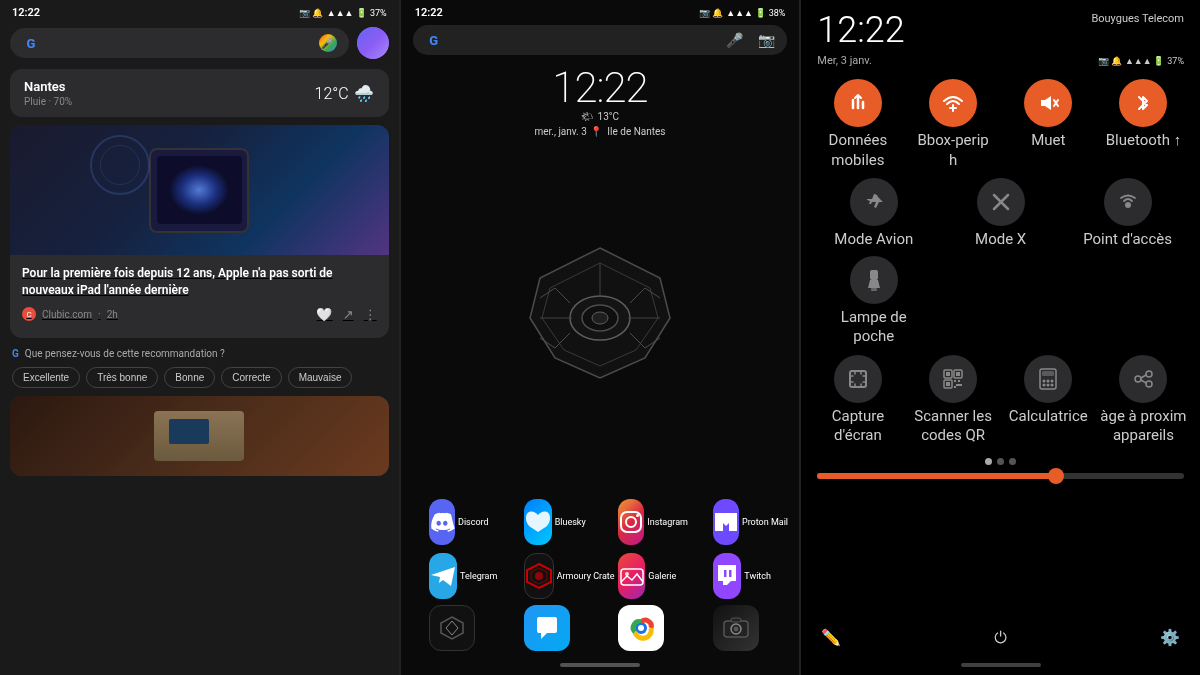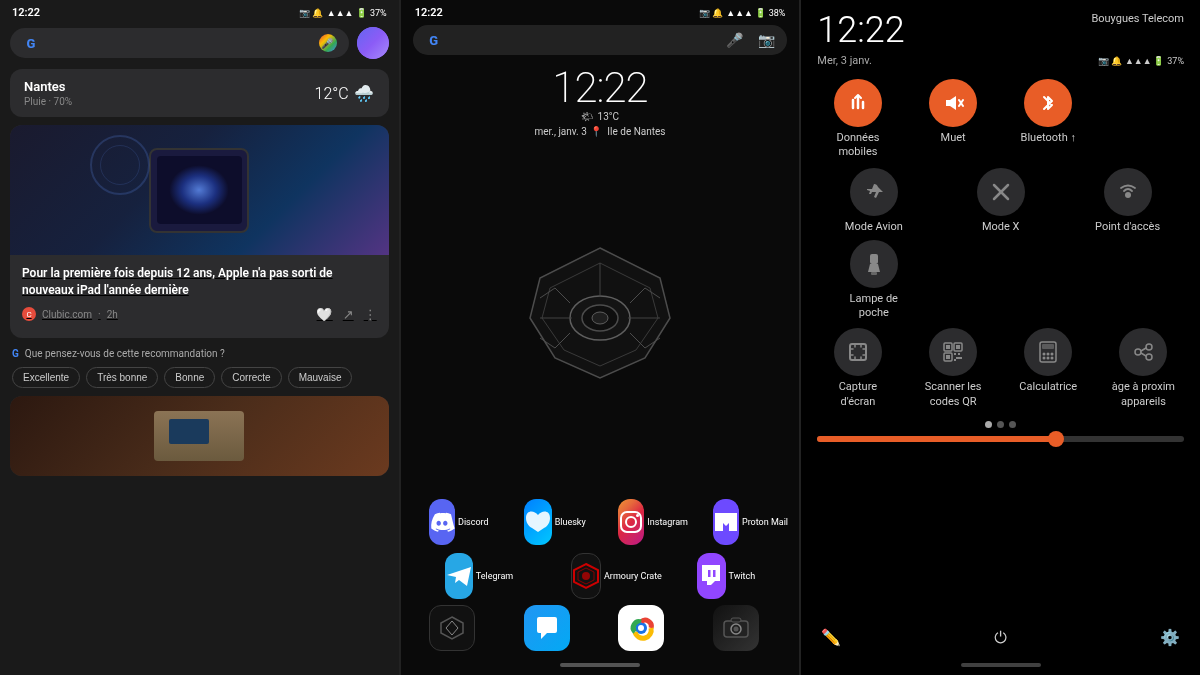--- a/index.html
+++ b/index.html
@@ -369,21 +369,21 @@
       height: 48px;
       border-radius: 50%;
       display: flex;
       align-items: center;
       justify-content: center;
       font-size: 20px;
       cursor: pointer;
     }
     .qs-tile-active { background: #e85d27; color: #fff; }
     .qs-tile-inactive { background: #2c2c2e; color: #aaa; }
-    .qs-tile-label { color: #ccc; font-size: 11px; text-align: center; line-height: 1.3; }
+    .qs-tile-label { color: #ccc; font-size: 15px; text-align: center; line-height: 1.3; }
 
     .qs-grid2 {
       display: grid;
       grid-template-columns: repeat(3, 1fr);
       gap: 6px;
       padding: 2px 12px 6px;
     }
 
     .qs-grid3 {
       display: grid;
@@ -656,20 +656,30 @@
       <div class="app-icon-img armory-icon">
         <svg width="28" height="28" viewBox="0 0 28 28" fill="none">
           <polygon points="14,2 26,8 26,20 14,26 2,20 2,8" stroke="#c00" stroke-width="2" fill="none"></polygon>
           <polygon points="14,6 22,10 22,18 14,22 6,18 6,10" stroke="#800" stroke-width="1" fill="none"></polygon>
           <circle cx="14" cy="14" r="4" fill="#c00" opacity="0.7"></circle>
         </svg>
       </div>
       <span class="app-label">Armoury Crate</span>
     </div>
     <div class="app-icon">
+      <div class="app-icon-img galerie-icon">
+        <svg width="26" height="22" viewBox="0 0 26 22" fill="white">
+          <rect x="2" y="4" width="22" height="16" rx="3" fill="none" stroke="white" stroke-width="1.5"></rect>
+          <circle cx="8" cy="9" r="2" fill="white" opacity="0.8"></circle>
+          <path d="M2,17 L8,11 L13,15 L18,9 L24,17" stroke="white" stroke-width="1.5" fill="none"></path>
+        </svg>
+      </div>
+      <span class="app-label">Galerie</span>
+    </div>
+    <div class="app-icon">
       <div class="app-icon-img twitch-icon">
         <svg width="22" height="26" viewBox="0 0 22 26" fill="white">
           <path d="M2,2 L2,18 L7,18 L7,22 L11,22 L15,18 L20,18 L20,2 Z"></path>
           <rect x="8" y="7" width="2.5" height="7" fill="#9146ff"></rect>
           <rect x="13" y="7" width="2.5" height="7" fill="#9146ff"></rect>
         </svg>
       </div>
       <span class="app-label">Twitch</span>
     </div>
   </div>
@@ -746,20 +756,30 @@
     <div class="qs-tile">
       <div class="qs-tile-btn qs-tile-active">
         <svg width="22" height="22" viewBox="0 0 22 22" fill="white">
           <path d="M6,16 L6,8 M11,16 L11,5 M16,16 L16,10" stroke="white" stroke-width="2.5" stroke-linecap="round"></path>
           <path d="M11,3 L14,6 M11,3 L8,6" stroke="white" stroke-width="2" stroke-linecap="round"></path>
         </svg>
       </div>
       <span class="qs-tile-label">Données<br>mobiles</span>
     </div>
 
+    <div class="qs-tile">
+      <div class="qs-tile-btn qs-tile-active">
+        <svg width="22" height="20" viewBox="0 0 22 20" fill="white">
+          <path d="M11,18 L11,12 M8,15 L14,15" stroke="white" stroke-width="2" stroke-linecap="round"></path>
+          <path d="M5,11 Q11,5 17,11" stroke="white" stroke-width="2" fill="none" stroke-linecap="round"></path>
+          <path d="M2,8 Q11,0 20,8" stroke="white" stroke-width="2" fill="none" stroke-linecap="round"></path>
+        </svg>
+      </div>
+      <span class="qs-tile-label">Bbox-perip<br>h</span>
+    </div>
 
     <div class="qs-tile">
       <div class="qs-tile-btn qs-tile-active">
         <svg width="22" height="22" viewBox="0 0 22 22" fill="white">
           <path d="M4,8 L4,14 L8,14 L14,18 L14,4 L8,8 Z" fill="white"></path>
           <line x1="17" y1="8" x2="21" y2="14" stroke="white" stroke-width="2" stroke-linecap="round"></line>
           <line x1="21" y1="8" x2="17" y2="14" stroke="white" stroke-width="2" stroke-linecap="round"></line>
         </svg>
       </div>
       <span class="qs-tile-label">Muet</span>

